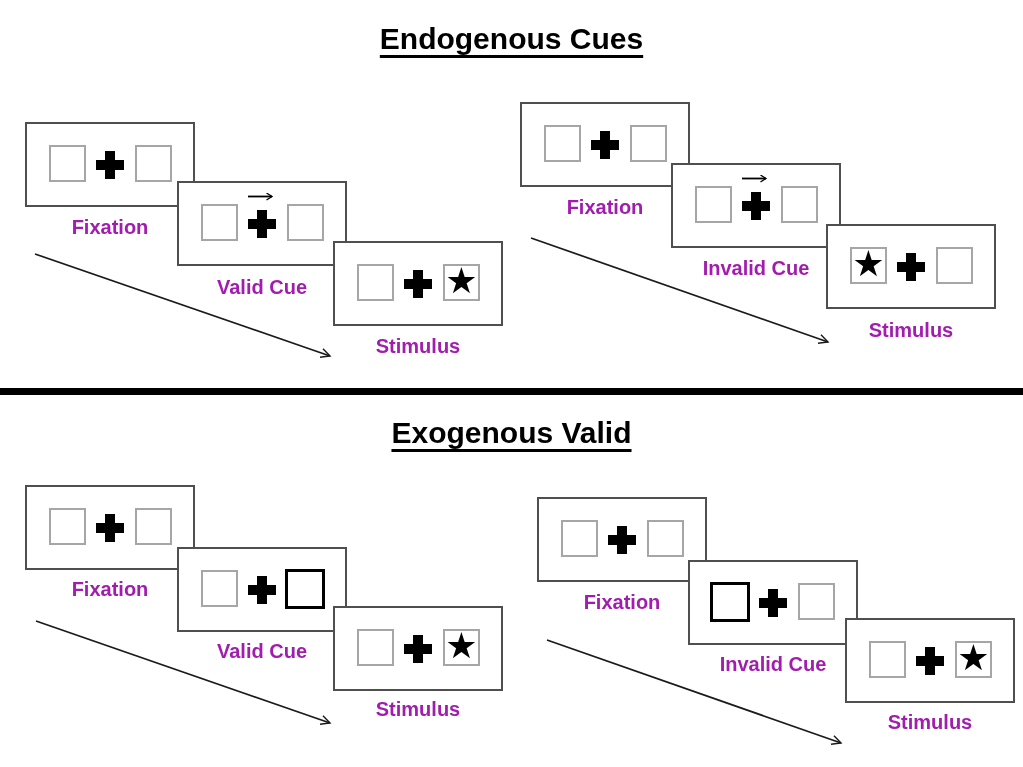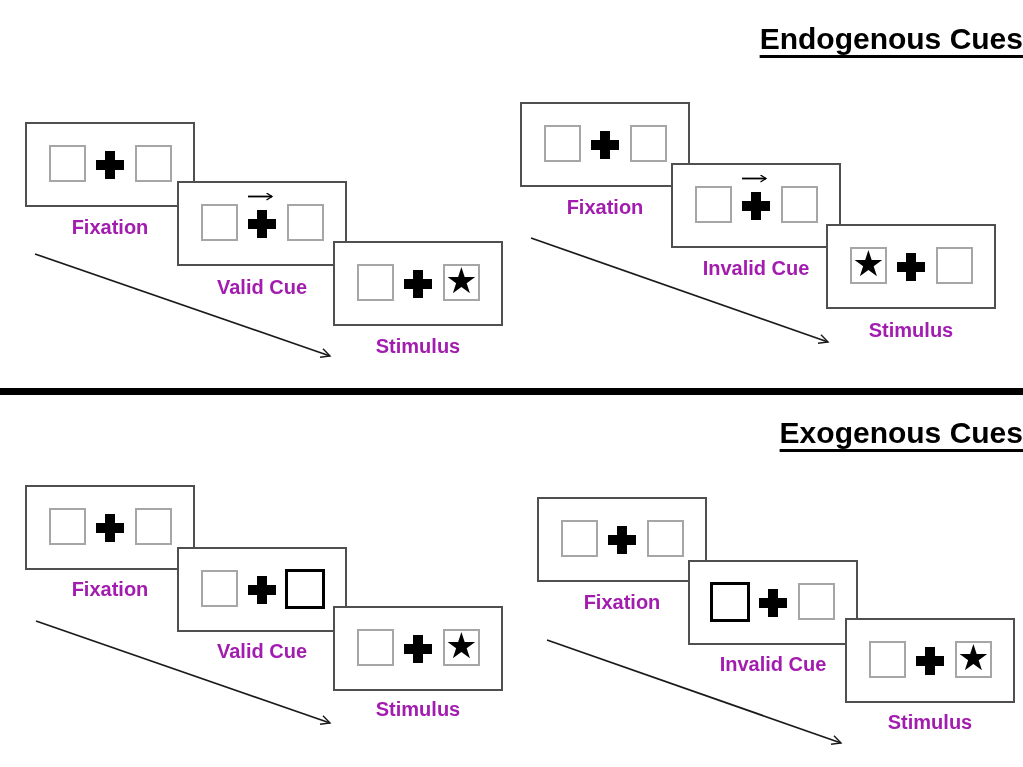--- a/index.html
+++ b/index.html
@@ -1,21 +1,21 @@
 <!DOCTYPE html>
 <html><head>
 <meta charset="utf-8">
 <style>
   html,body{margin:0;padding:0;background:#ffffff;}
   .stage{
     position:relative;width:1023px;height:767px;background:#ffffff;
     font-family:"Liberation Sans",sans-serif;overflow:hidden;color:#000;
   }
   .title{
-    position:absolute;left:0;width:100%;text-align:right;
+    position:absolute;left:0;width:100%;text-align:center;
     font-weight:bold;font-size:30px;letter-spacing:0px;
     text-decoration:underline;text-decoration-thickness:3px;text-underline-offset:6px;
   }
   .title.endo{top:22px;}
   .title.exo{top:416px;}
   .divider{position:absolute;left:0;top:388px;width:100%;height:7px;background:#000;}
   .panel{
     position:absolute;width:170px;height:85px;background:#ffffff;
     border:2px solid #4f4f4f;box-sizing:border-box;
   }
@@ -106,21 +106,21 @@
     <div class="box b-left">
       <span class="star">★</span>
     </div>
     <div class="cross"></div>
     <div class="box b-right"></div>
   </div>
   <div class="plabel" style="left:826px;top:319px;">Stimulus</div>
 
   <div class="divider"></div>
 
-  <div class="title exo">Exogenous Cues</div>
+  <div class="title exo">Exogenous Valid</div>
 
   <div class="panel" style="left:25px;top:485px;">
     <div class="box b-left"></div>
     <div class="cross"></div>
     <div class="box b-right"></div>
   </div>
   <div class="plabel" style="left:25px;top:578px;">Fixation</div>
 
   <div class="panel" style="left:177px;top:547px;">
     <div class="box b-left"></div>

